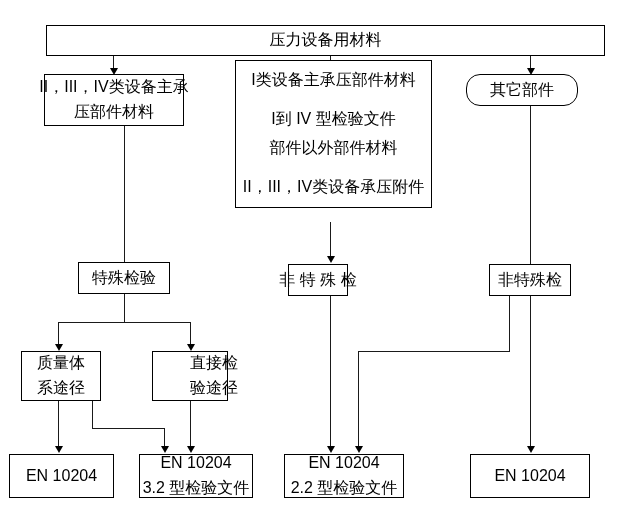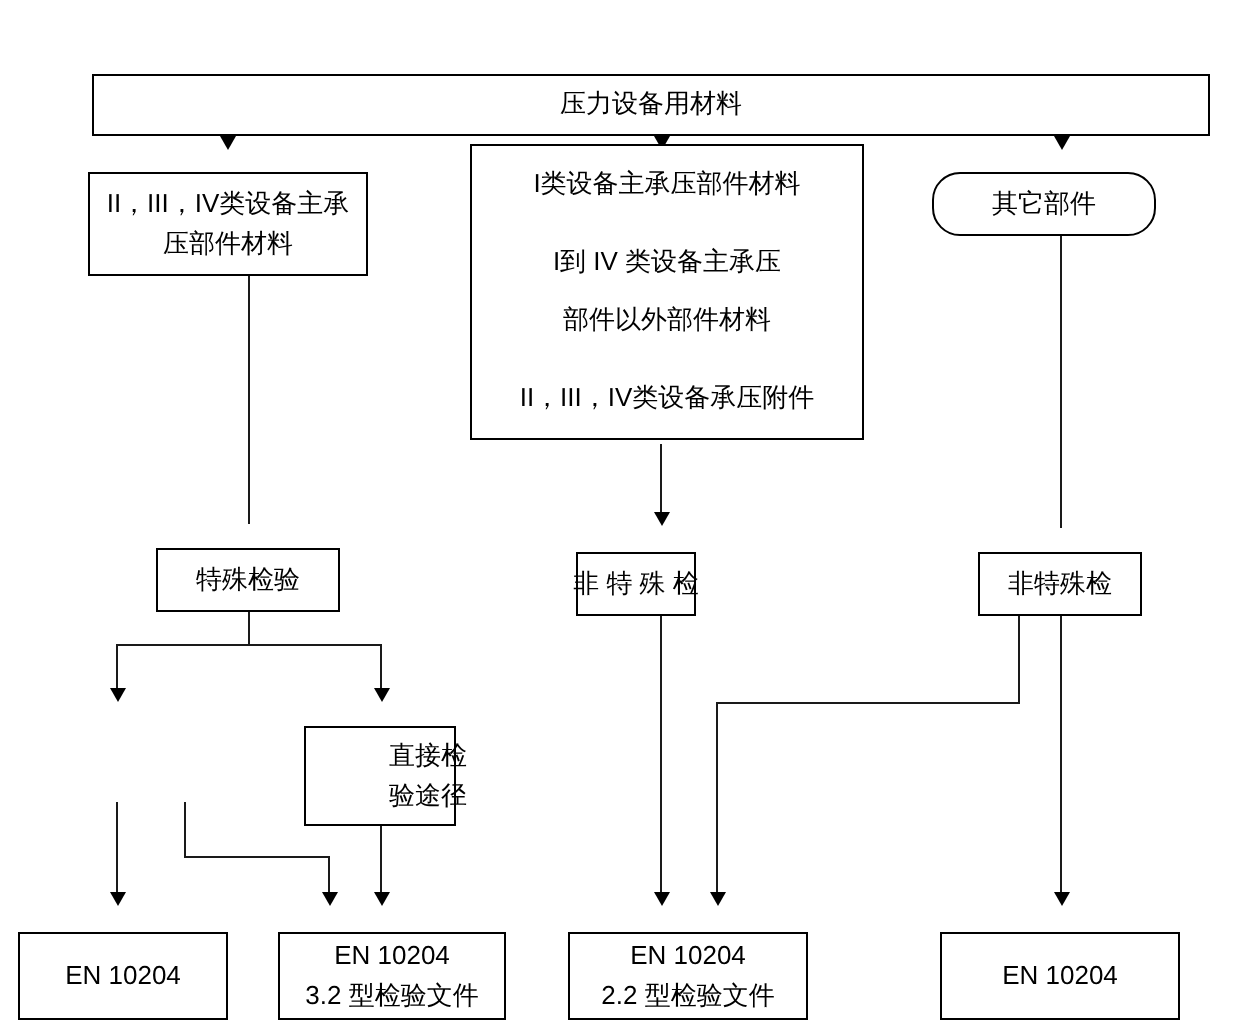--- a/index.html
+++ b/index.html
@@ -19,24 +19,23 @@
     position: absolute;
     box-sizing: border-box;
     border: 1px solid #000000;
     background: #ffffff;
     display: flex;
     flex-direction: column;
     align-items: center;
     justify-content: center;
     text-align: center;
     color: #000000;
-    font-size: 13px;
+    font-size: 16px;
     line-height: 1.55;
     z-index: 3;
-    margin-top: 12px;
   }
   .node .ln {
     display: block;
     white-space: nowrap;
   }
   .node.multi {
     justify-content: space-around;
   }
   .edge {
     position: absolute;
@@ -127,41 +126,45 @@
     <span class="ln">压力设备用材料</span>
   </div>
 
   <div class="node" id="box-cat-a">
     <span class="ln">II，III，IV类设备主承</span>
     <span class="ln">压部件材料</span>
   </div>
 
   <div class="node multi" id="box-cat-b">
     <span class="ln">I类设备主承压部件材料</span>
-    <span class="ln">I到 IV 类设备主承压</span>
+    <span class="ln">I到 IV 型检验文件</span>
     <span class="ln" style="margin-top:-10px;">部件以外部件材料</span>
     <span class="ln">II，III，IV类设备承压附件</span>
   </div>
 
   <div class="node" id="box-cat-c">
     <span class="ln">其它部件</span>
   </div>
 
   <div class="node" id="box-special">
     <span class="ln">特殊检验</span>
   </div>
 
   <div class="node" id="box-nonspecial-1">
     <span class="ln">非 特 殊 检</span>
   </div>
 
   <div class="node" id="box-nonspecial-2">
     <span class="ln">非特殊检</span>
   </div>
 
+  <div class="node" id="box-qs">
+    <span class="ln">质量体</span>
+    <span class="ln">系途径</span>
+  </div>
 
   <div class="node" id="box-direct">
     <span class="ln">直接检</span>
     <span class="ln">验途径</span>
   </div>
 
   <div class="node" id="box-en31">
     <span class="ln">EN 10204</span>
   </div>
 

